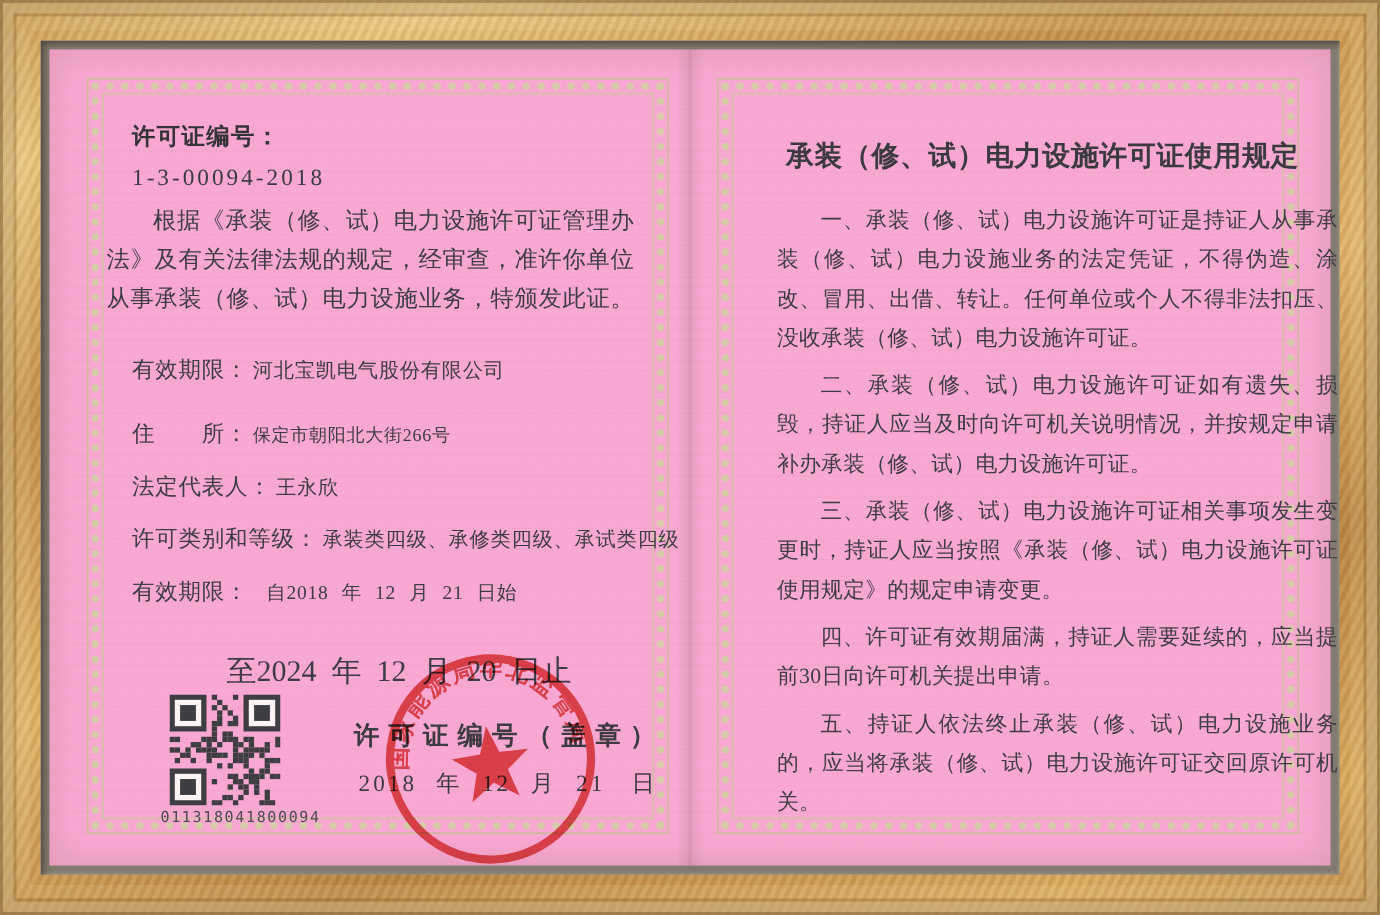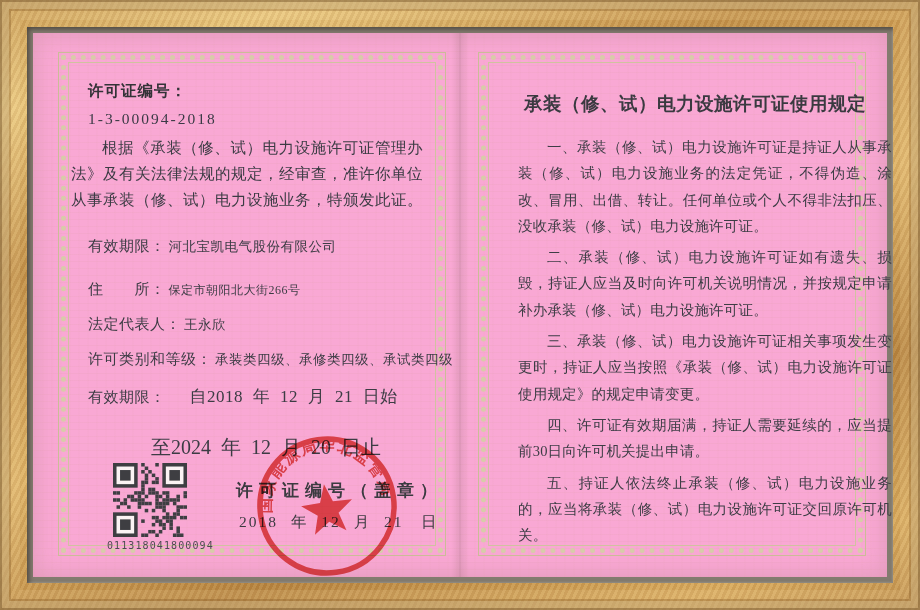--- a/index.html
+++ b/index.html
@@ -42,21 +42,21 @@
   .license-label{left:55px;top:48px;font-size:15.5px;font-weight:bold;color:#333338;letter-spacing:1px;}
   .license-no{left:55px;top:77px;width:300px;text-align:left;font-size:15.5px;letter-spacing:2px;color:#3a3a45;}
   .intro{left:38px;top:102px;width:352px;font-size:15.5px;line-height:25.8px;color:#3c3c44;
          text-align:justify;text-indent:2em;letter-spacing:0.5px;}
   .field{display:flex;align-items:baseline;color:#3c3c44;left:55px;}
   .field .lbl{font-size:15px;letter-spacing:0.5px;white-space:pre;}
   .field .val{font-size:13.5px;margin-left:3px;letter-spacing:0.5px;}
   .f1{top:204px;} .f2{top:247px;} .f3{top:282px;} .f4{top:317px;}
   .f2 .val{font-size:12px;}
   .validity{top:352px;left:55px;}
-  .validity .val{font-size:17px;word-spacing:5px;margin-left:24px;font-family:Liberation Serif, serif;}
+  .validity .val{font-size:13px;word-spacing:5px;margin-left:12px;font-family:Liberation Serif, serif;}
   .validity2{left:118px;top:401px;font-size:20px;word-spacing:5px;color:#3c3c44;}
 
   .qr-wrap{left:80px;top:430px;width:74px;height:74px;}
   .qr-num{left:74px;top:507px;font-size:10px;letter-spacing:1.1px;color:#4c4c50;
           font-family:"DejaVu Sans Mono",monospace;}
 
   .authority{left:203px;top:446px;font-size:17px;font-weight:bold;letter-spacing:6px;color:#3b3b40;}
   .issue-date{left:206px;top:479px;font-size:15.5px;letter-spacing:2px;word-spacing:7px;color:#3b3b40;}
 
   .stamp{left:219px;top:398px;width:150px;height:150px;transform:rotate(-8deg);

